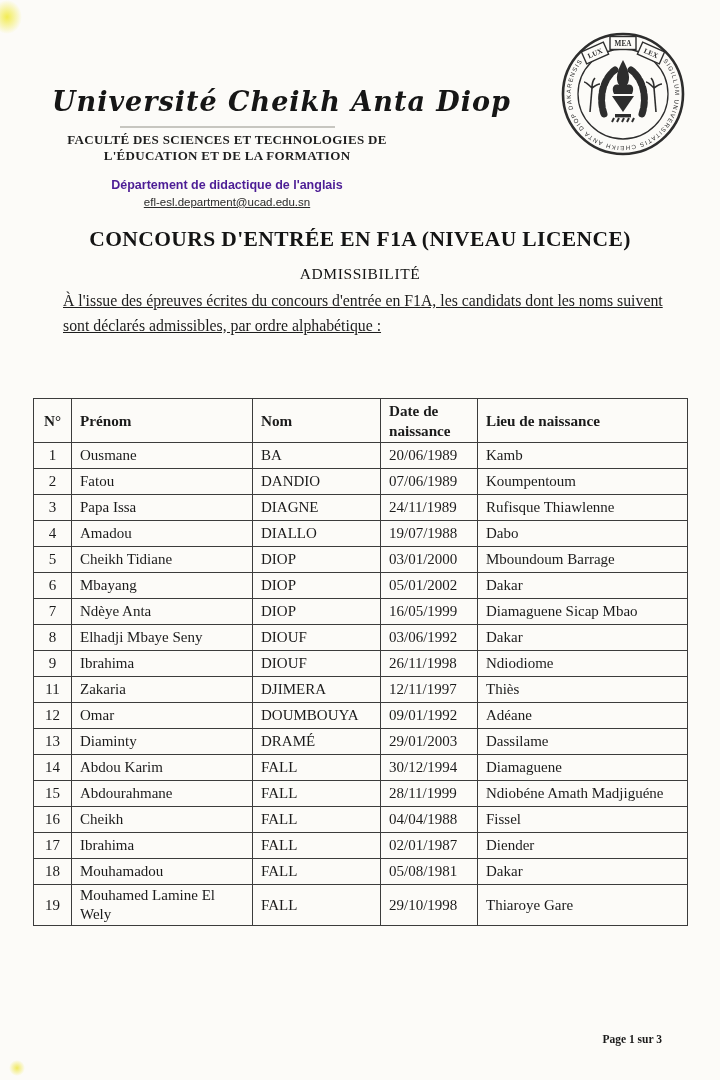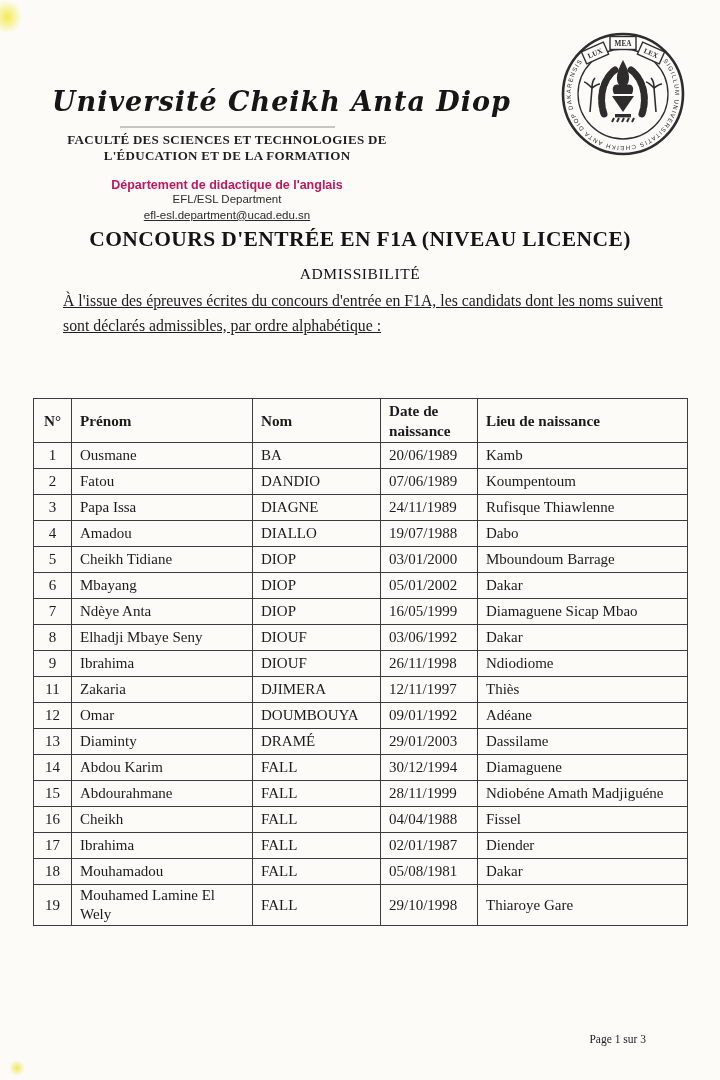--- a/index.html
+++ b/index.html
@@ -42,21 +42,21 @@
   .scan-rule {
     width: 215px; height: 2px; margin: 9px auto 4px auto;
     background: #c7c6c0;
   }
   .faculty {
     font-size: 13px; font-weight: bold;
     letter-spacing: .3px; line-height: 1.25;
     color: #1f1f1f;
   }
   .dept-block { margin-top: 13px; font-family: "Liberation Sans", sans-serif; }
-  .dept-fr { font-size: 12.5px; font-weight: bold; color: #be185d; }
+  .dept-fr { font-size: 12.5px; font-weight: bold; color: #4c1d95; }
   .dept-en { font-size: 11.5px; margin-top: 1px; color: #2a2a2a; }
   .email {
     display: inline-block;
     font-size: 11.5px; margin-top: 1px;
     color: #2a2a2a; text-decoration: underline;
   }
   
   .seal { position: absolute; left: 556px; top: 30px; }
   
   .title-block {
@@ -97,42 +97,41 @@
   }
   .results-table td { height: 26px; }
   .results-table th:nth-child(1), .results-table td:nth-child(1) {
     width: 38px; text-align: center; padding: 1px 3px;
   }
   .results-table th:nth-child(2), .results-table td:nth-child(2) { width: 181px; }
   .results-table th:nth-child(3), .results-table td:nth-child(3) { width: 128px; }
   .results-table th:nth-child(4), .results-table td:nth-child(4) { width: 97px; }
   
   .page-footer {
-    position: absolute; top: 1033px; right: 74px;
-    font-size: 11.5px; font-weight: normal; color: #1b1b1b; margin-left: 8px;
+    position: absolute; top: 1033px; right: 58px;
+    font-size: 11.5px; font-weight: bold; color: #1b1b1b; margin-left: 8px;
   }
 </style>
 </head>
 <body>
 
 <div class="page">
 
   <div class="stain-top"></div>
   <div class="stain-bottom"></div>
 
   <div class="header-left">
     <div class="script-title">Université Cheikh Anta Diop</div>
     <div class="scan-rule"></div>
     <div class="faculty">
       <div>FACULTÉ DES SCIENCES ET TECHNOLOGIES DE</div>
       <div>L'ÉDUCATION ET DE LA FORMATION</div>
     </div>
     <div class="dept-block">
       <div class="dept-fr">Département de didactique de l'anglais</div>
-      <div class="dept-en">EFL/ESL Department</div>
       <div><span class="email">efl-esl.department@ucad.edu.sn</span></div>
     </div>
   </div>
 
   <div class="seal">
     <svg width="134" height="128" viewBox="0 0 134 128">
       <g stroke="#2d2d2d" fill="none">
         <circle cx="67" cy="64" r="60" stroke-width="2.6"></circle>
         <circle cx="67" cy="64" r="45" stroke-width="1.3"></circle>
       </g>

